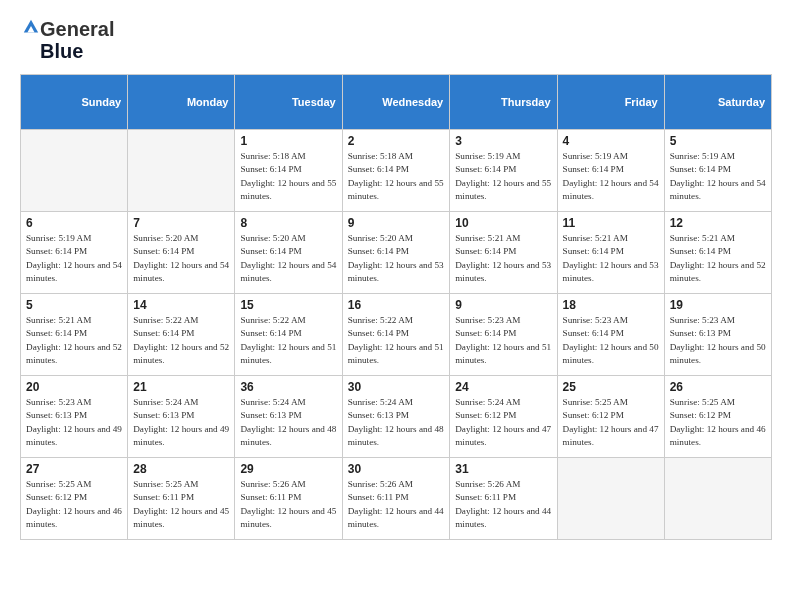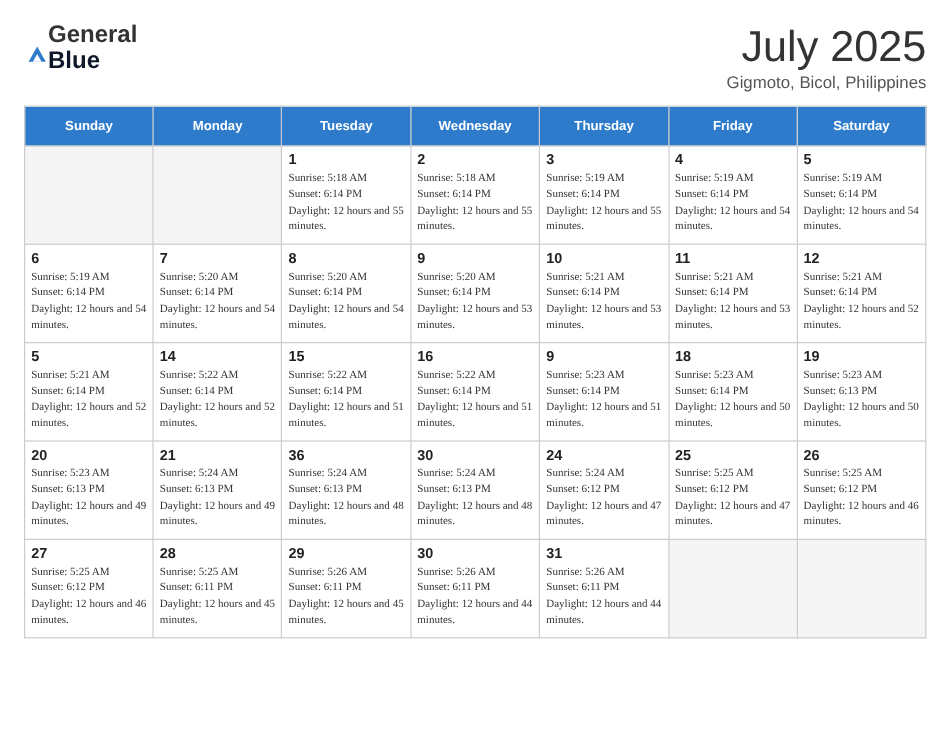--- a/index.html
+++ b/index.html
@@ -17,21 +17,21 @@
       padding: 18px 20px 10px 20px;
     }
     .header {
       display: flex;
       justify-content: space-between;
       align-items: flex-start;
       margin-bottom: 12px;
     }
     .logo {
       display: flex;
-      align-items: flex-end;
+      align-items: flex-start;
     }
     .logo-text {
       font-size: 20px;
       font-weight: bold;
       line-height: 1.1;
     }
     .logo-general { color: #333; }
     .logo-blue { color: #0f172a; }
     .logo-icon {
       width: 18px;
@@ -52,22 +52,22 @@
       color: #555;
     }
     .calendar {
       width: 100%;
       border-collapse: collapse;
       font-size: 9.5px;
     }
     .calendar thead tr th {
       background: #2e7bcc;
       color: #fff;
-      text-align: center;
-      padding: 10px 6px;
+      text-align: right;
+      padding: 21px 6px;
       font-size: 11px;
       font-weight: bold;
       border: 1px solid #ccc;
     }
     .calendar tbody tr td {
       border: 1px solid #ccc;
       vertical-align: top;
       padding: 4px 5px;
       height: 82px;
       width: 108px;
@@ -101,24 +101,20 @@
       <div>
         <svg class="logo-icon" viewBox="0 0 20 20">
           <polygon points="2,16 10,2 18,16" fill="#2e7bcc"></polygon>
           <polygon points="6,16 14,16 10,9" fill="#fff"></polygon>
         </svg>
       </div>
       <div class="logo-text">
         <div><span class="logo-general">General</span></div>
         <div><span class="logo-blue">Blue</span></div>
       </div>
-    </div>
-    <div class="title-block">
-      <div class="month-title">July 2025</div>
-      <div class="location">Gigmoto, Bicol, Philippines</div>
     </div>
   </div>
 
   <table class="calendar">
     <thead>
       <tr>
         <th>Sunday</th>
         <th>Monday</th>
         <th>Tuesday</th>
         <th>Wednesday</th>

